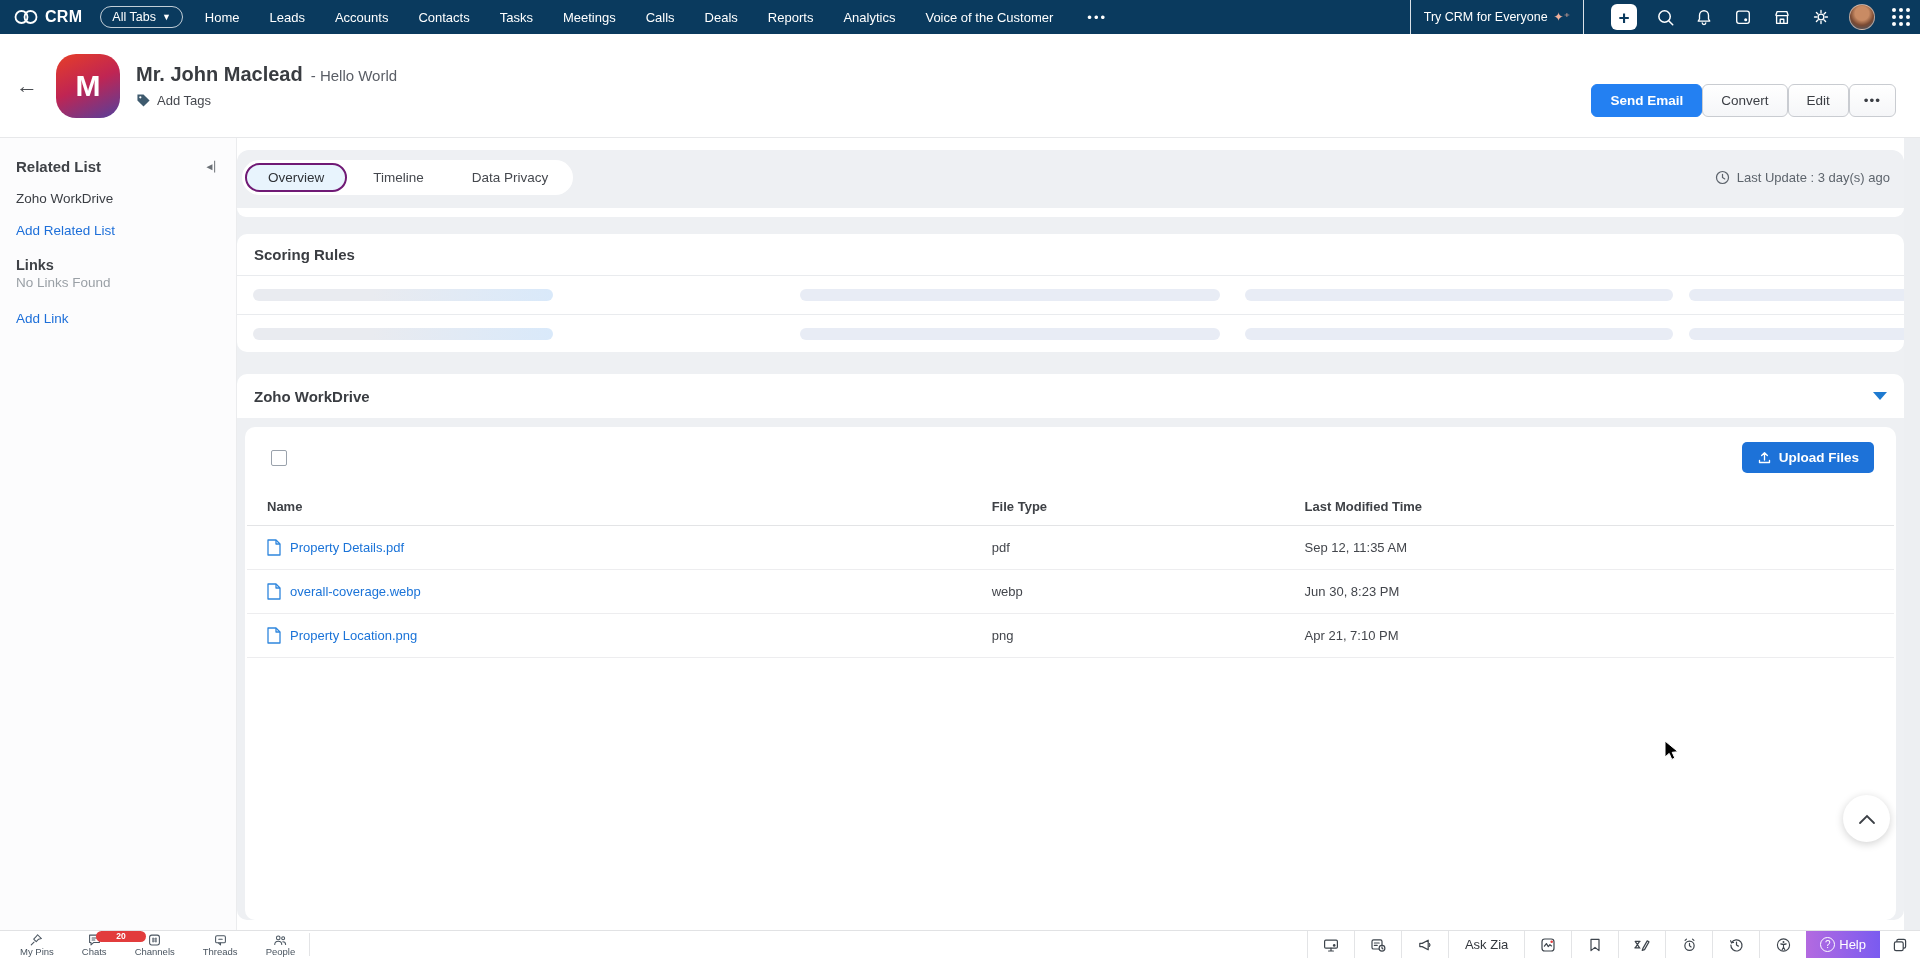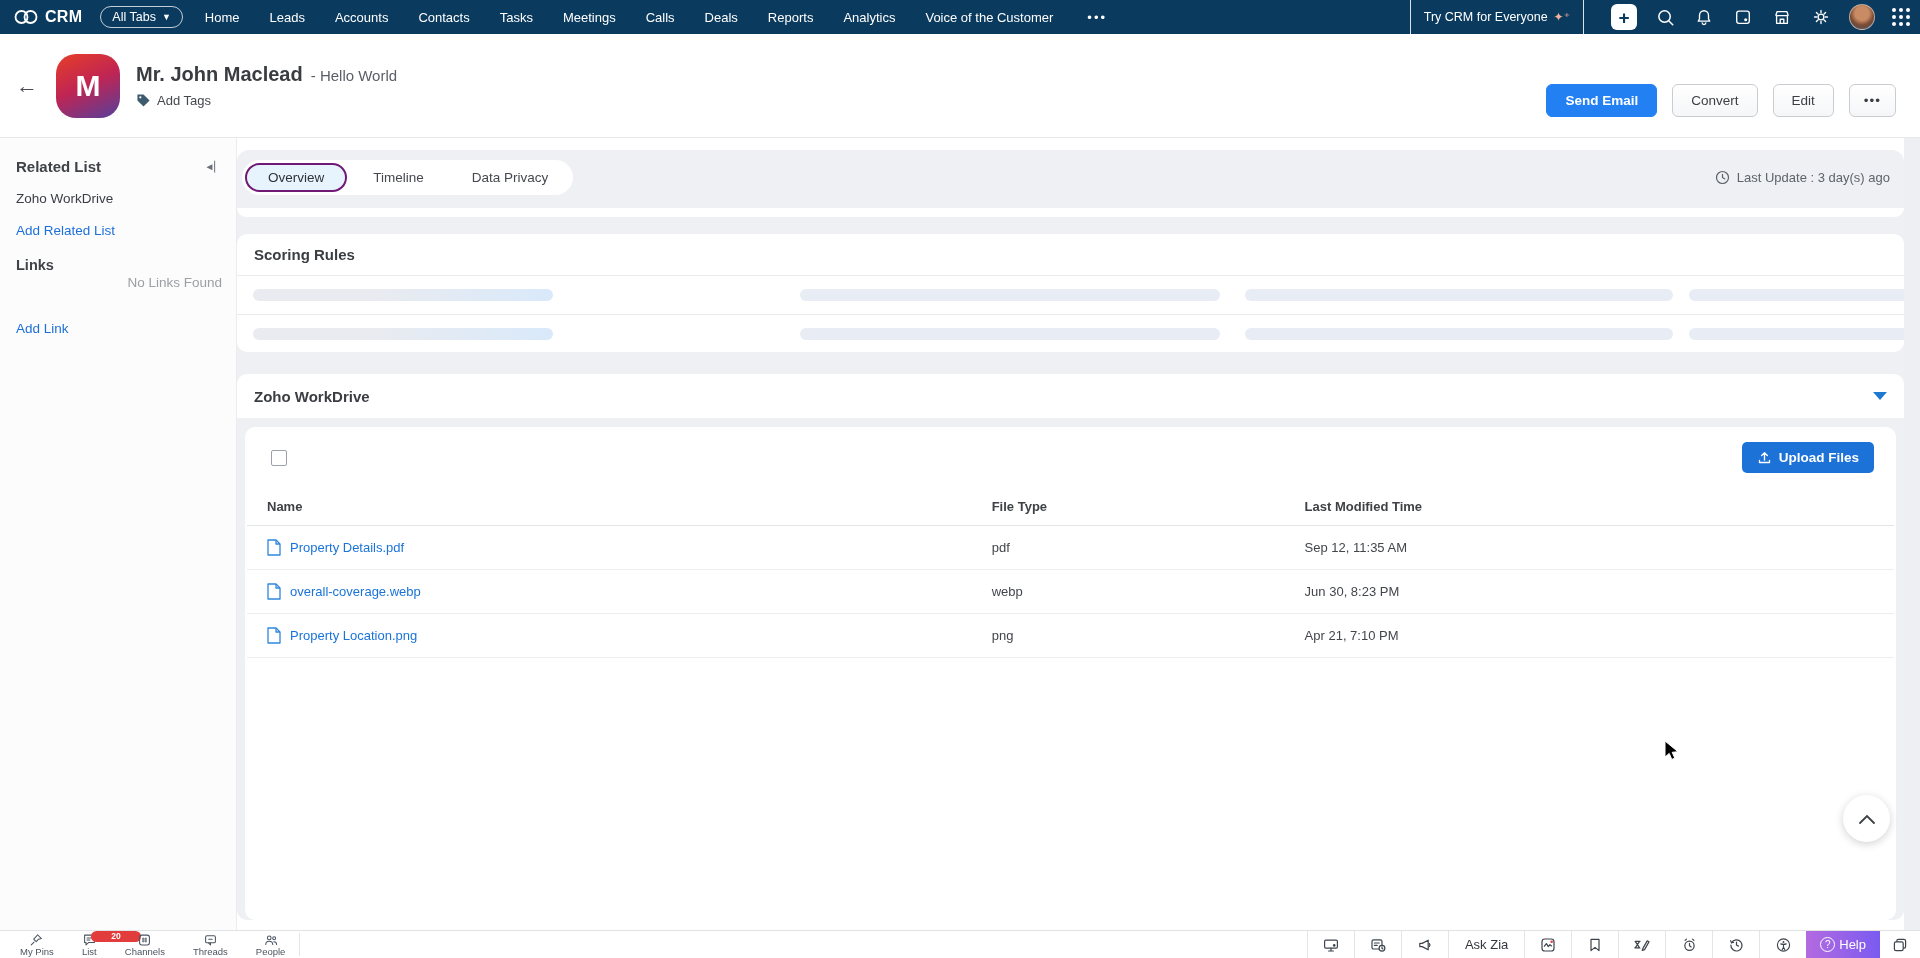--- a/index.html
+++ b/index.html
@@ -37,39 +37,39 @@
   .backarrow { font-size:22px; color:#4a4d52; cursor:pointer; margin-right:18px; }
   .lead-avatar { width:64px; height:64px; border-radius:20px;
     background:linear-gradient(155deg,#e03a2f 8%,#c02553 48%,#5f3d95 95%);
     color:#fff; font-size:30px; font-weight:700; display:flex; align-items:center;
     justify-content:center; margin-right:16px; }
   .lead-texts { display:flex; flex-direction:column; gap:7px; }
   .lead-title-row { display:flex; align-items:baseline; gap:8px; }
   .lead-title { font-size:20px; font-weight:700; color:#393c41; }
   .lead-sub { font-size:15px; color:#5a5e66; }
   .addtags { display:flex; align-items:center; gap:6px; font-size:13px; color:#45484e; cursor:pointer; }
-  .rheader-actions { margin-left:auto; display:flex; gap:15px;margin-top:29px; }
+  .rheader-actions { margin-left:auto; display:flex; gap:0;margin-top:29px; }
   .btn { font-size:13.5px; border-radius:6px; padding:8px 18px; cursor:pointer;
     border:1px solid #c9ccd1; background:linear-gradient(#ffffff,#f5f6f8); color:#3c3f45; }
   .btn-primary { background:#2380f2; border-color:#2380f2; color:#fff; font-weight:600; }
   .btn-more { padding:8px 14px; letter-spacing:1px; }
 
   
   .contentrow { display:flex; height:792px; position:relative; background:#fff; }
   .scroll-gutter { position:absolute; right:0; top:0; bottom:0; width:16px; background:#edeff2; }
 
   .sidebar { width:237px; padding:20px 14px 0 16px; background:#fcfcfd;
     border-right:1px solid #ebecee; flex-shrink:0; }
   .sb-title-row { display:flex; align-items:center; justify-content:space-between; margin-bottom:16px; }
   .sb-title { font-size:15px; font-weight:700; color:#3f4247; }
   .sb-collapse { font-size:10px; color:#6b7076; cursor:pointer; }
   .sb-item { font-size:13.5px; color:#3b3e44; margin-bottom:17px; cursor:pointer; }
   .sb-link { font-size:13.5px; color:#1d6fd9; margin-bottom:19px; cursor:pointer; }
   .sb-links-title { font-size:14.5px; font-weight:700; color:#3f4247; margin-bottom:2px; }
-  .sb-muted { font-size:13.5px; color:#9aa0a6; margin-bottom:31px;text-align:right; }
+  .sb-muted { font-size:13.5px; color:#9aa0a6; margin-bottom:21px; }
 
   .mainwrap { flex:1; position:relative; padding:12px 16px 10px 0; }
   .panel { background:#eef0f3; border-radius:12px 12px 10px 10px; height:100%;
     display:flex; flex-direction:column; overflow:hidden; }
 
   .tabsrow { display:flex; align-items:center; padding:10px 14px 8px 5px; }
   .tabs-pill { background:#fff; border-radius:18px; display:flex; align-items:center;
     padding:3px; gap:4px; }
   .tab { font-size:13.5px; color:#45484e; padding:6px 22px; border-radius:15px; cursor:pointer; }
   .tab.active { background:#e8f4fd; border:2px solid #701a75; padding:5px 21px; color:#2f3338; }
@@ -399,21 +399,21 @@
           <path d="M6.5 13 2.5 17" stroke-linecap="round"></path>
       </svg>
       <span class="bb-label">My Pins</span>
     </div>
     <div class="bb-item">
       <span class="bb-badge">20</span>
       <svg width="15" height="14" viewBox="0 0 20 20" fill="none" stroke="#4a5560" stroke-width="1.5" stroke-linejoin="round">
         <path d="M3 3h14v10.5H9L5 17v-3.5H3z"></path>
           <path d="M6.5 7h7M6.5 10h4" stroke-linecap="round"></path>
       </svg>
-      <span class="bb-label">List</span>
+      <span class="bb-label">Chats</span>
     </div>
     <div class="bb-item">
       <svg width="15" height="14" viewBox="0 0 20 20" fill="none" stroke="#4a5560" stroke-width="1.5">
         <rect x="3" y="3" width="14" height="14" rx="3"></rect>
         <path d="M8 6.5v7M12 6.5v7M6.5 8.5h7M6.5 11.5h7" stroke-width="1.2"></path>
       </svg>
       <span class="bb-label">Channels</span>
     </div>
     <div class="bb-item">
       <svg width="15" height="14" viewBox="0 0 20 20" fill="none" stroke="#4a5560" stroke-width="1.5" stroke-linejoin="round">

